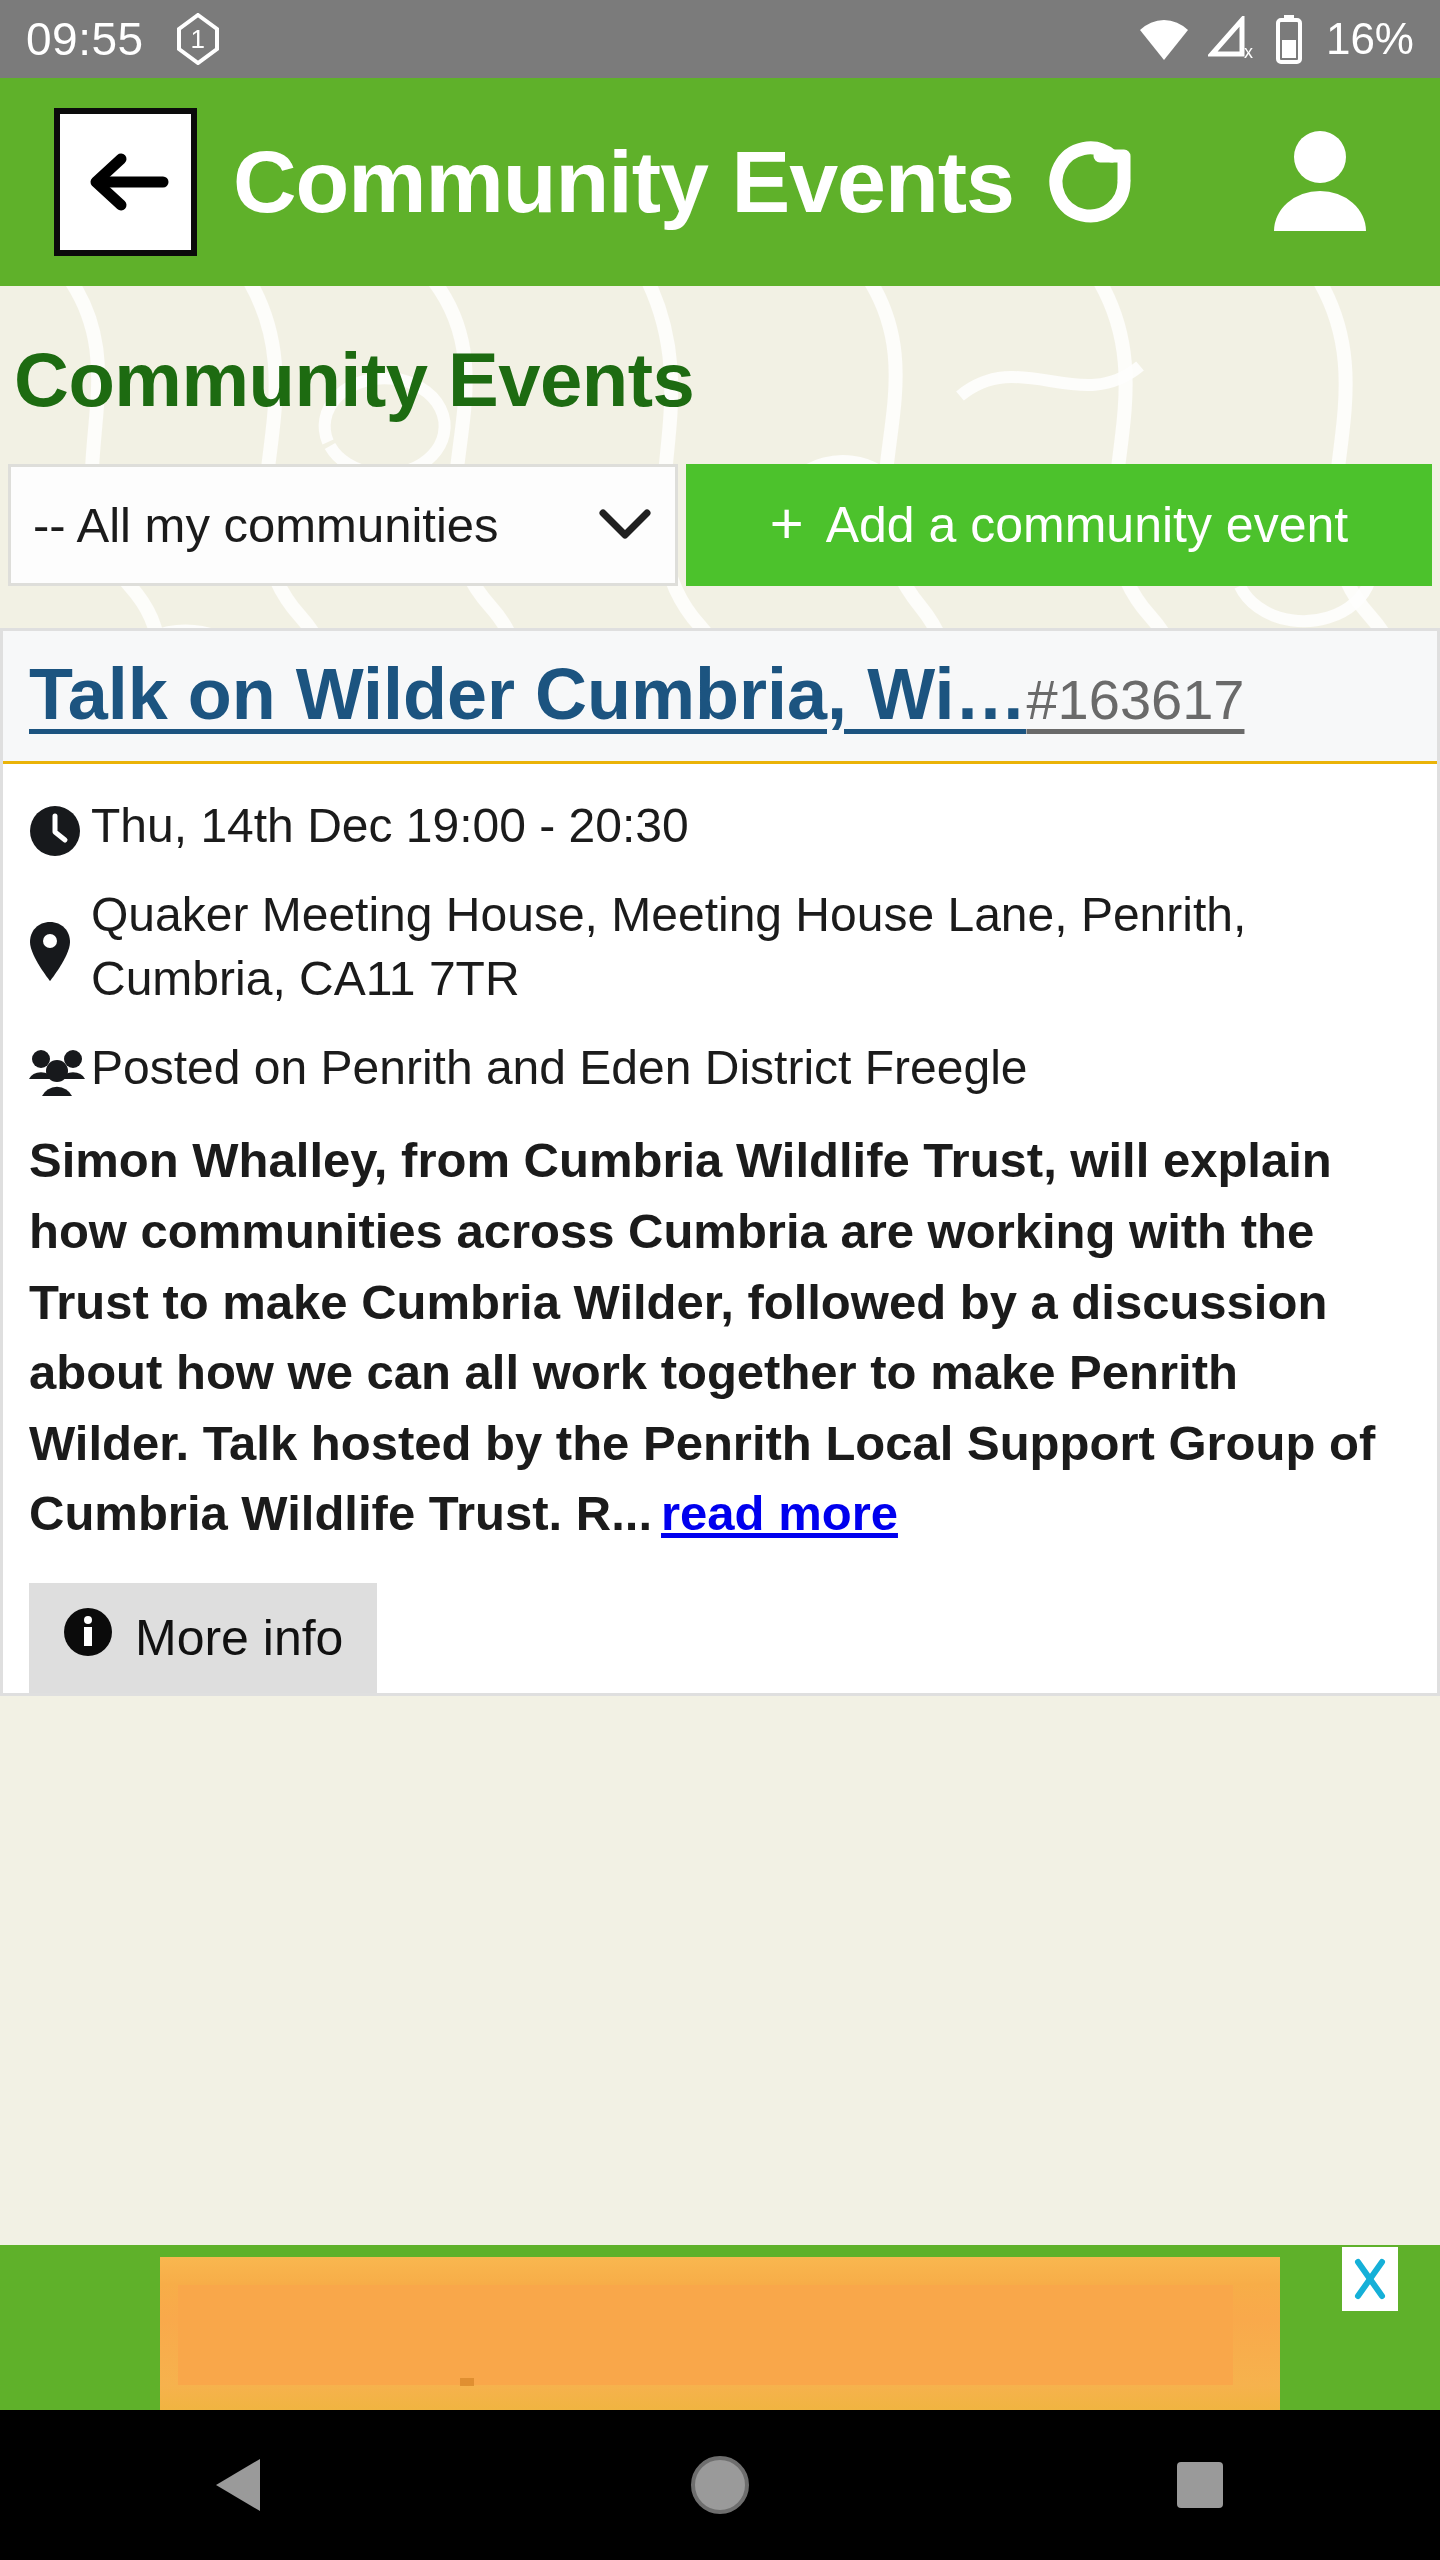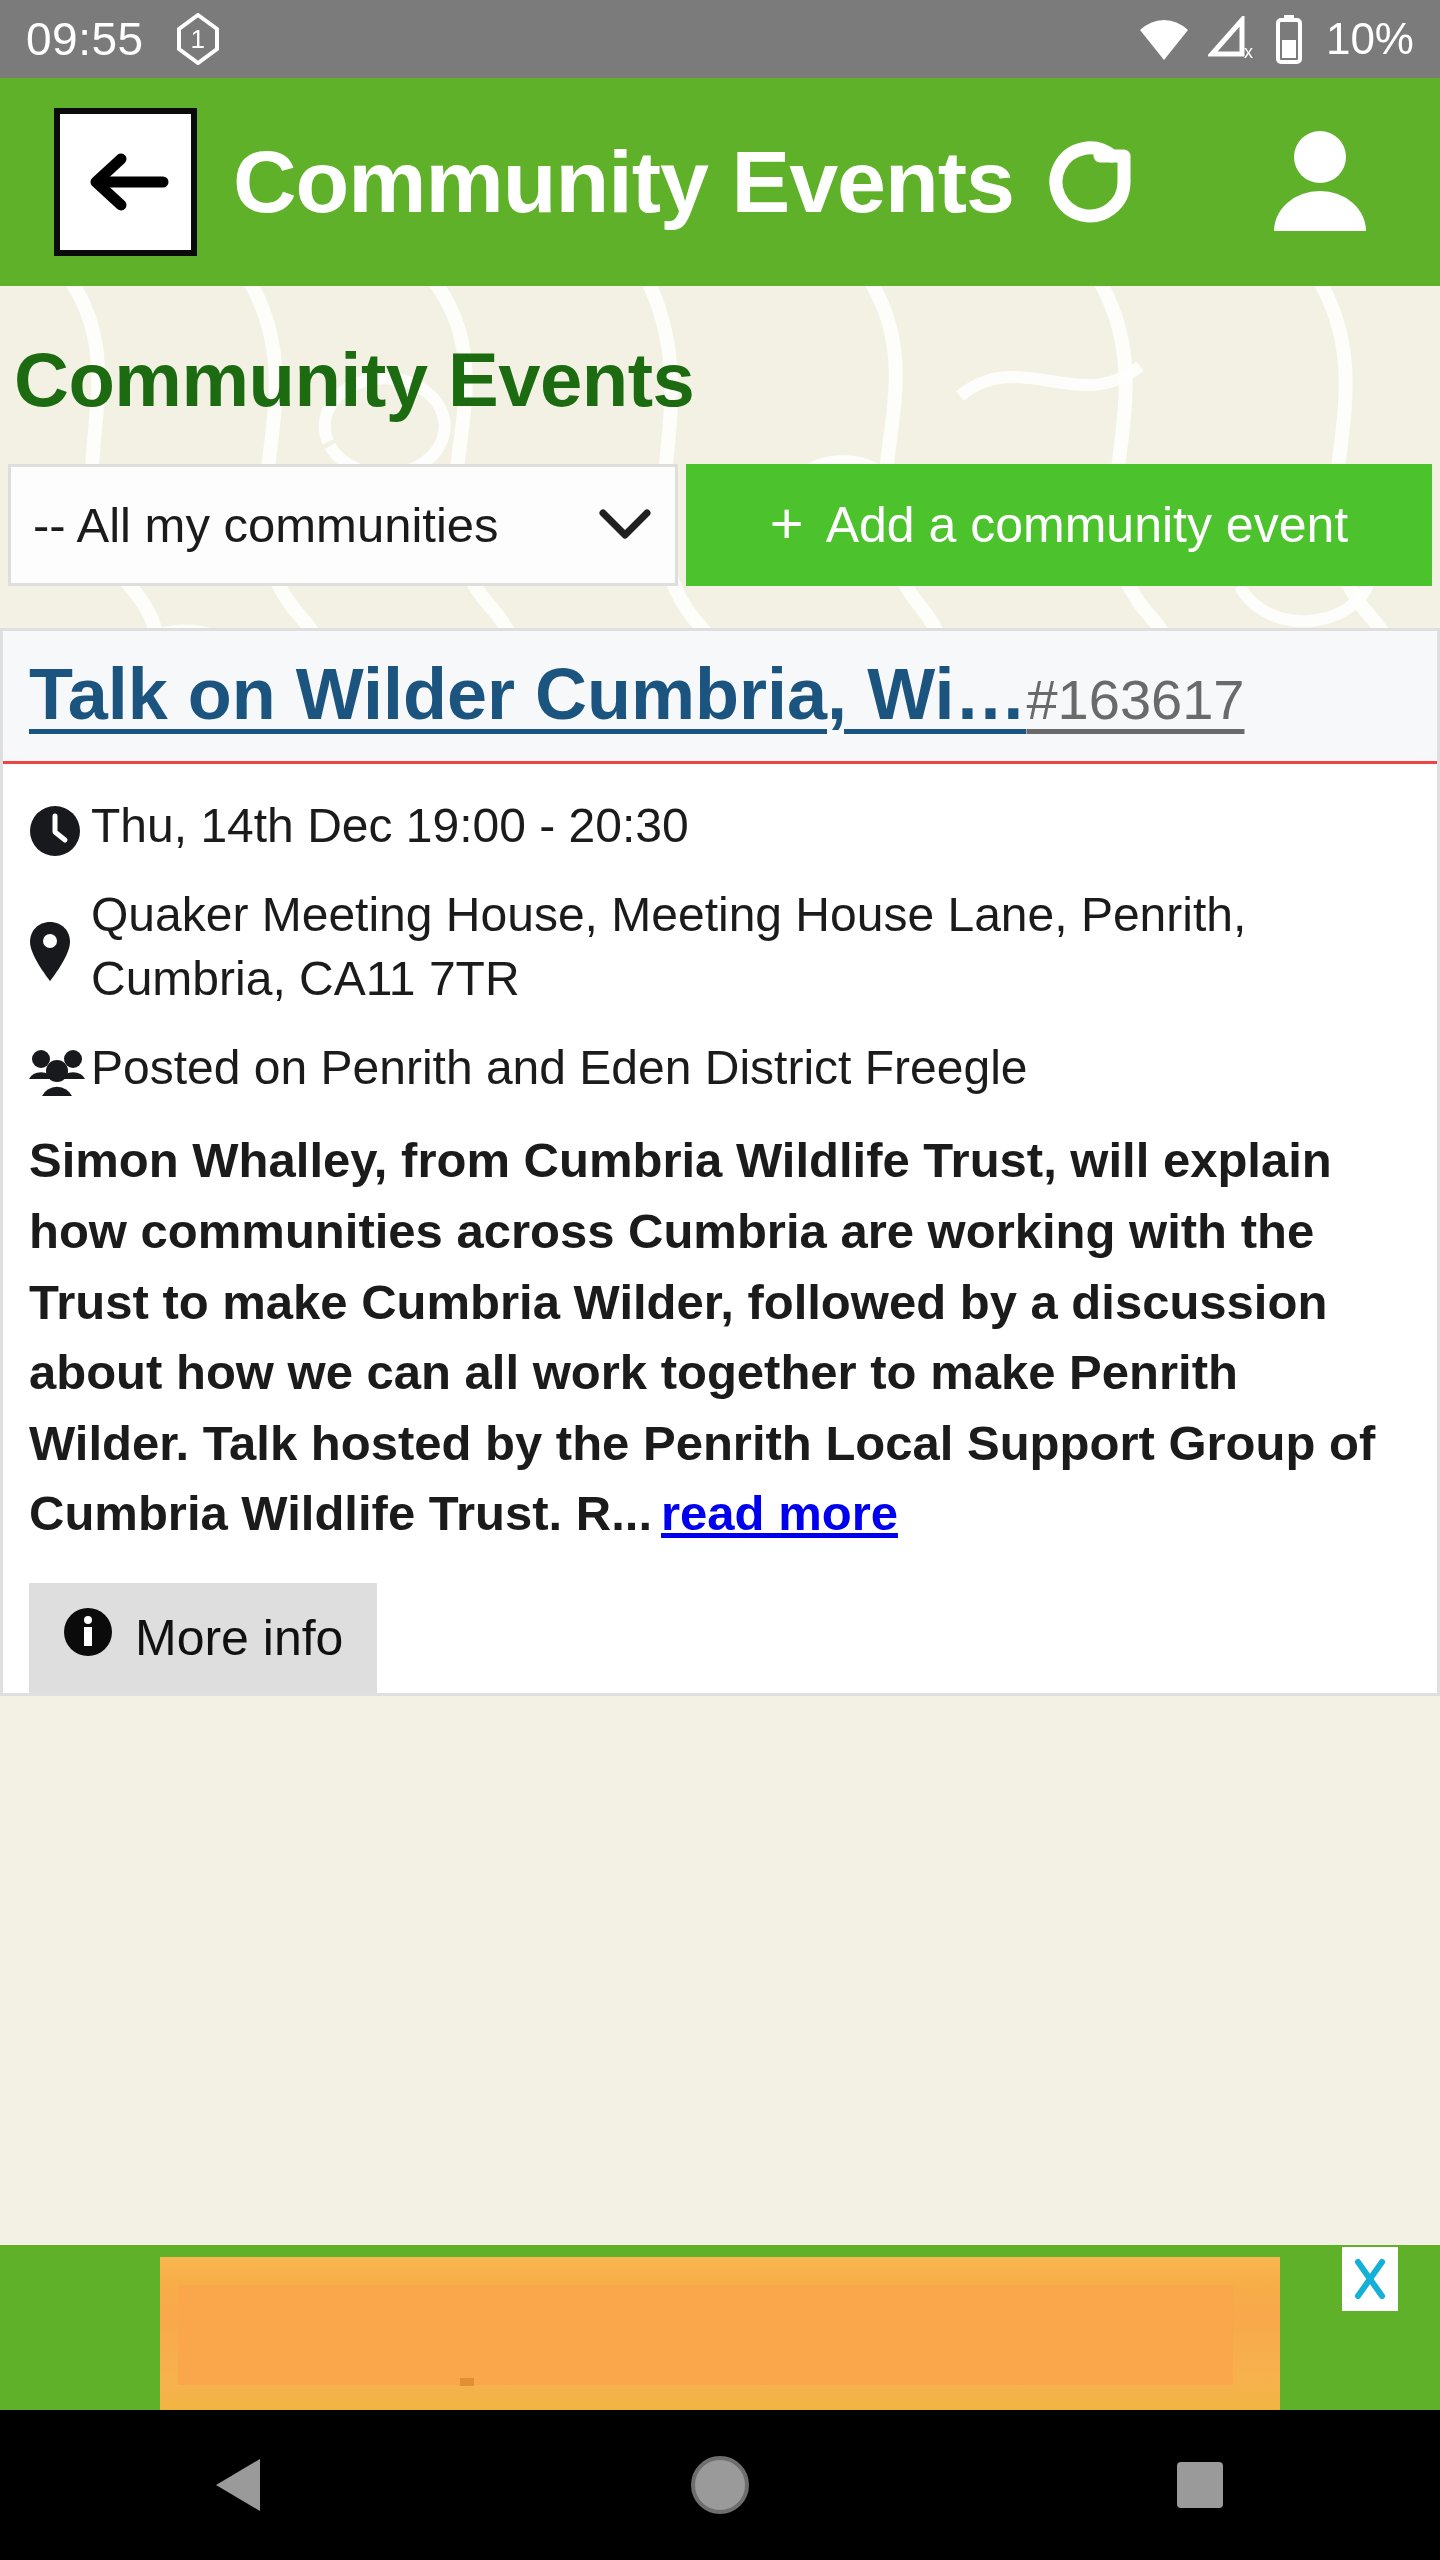--- a/index.html
+++ b/index.html
@@ -88,21 +88,21 @@
   }
   .addbtn .plus{ font-size:58px; font-weight:400; line-height:1; margin-top:-4px;}
 
   
   .card{
     position:relative; z-index:2; margin-top:42px;
     background:#ffffff; border:3px solid #dfdfdf;
     width:1440px; margin-left:0;
   }
   .card-head{
-    background:#f7f8f9; border-bottom:3px solid #ef4444;
+    background:#f7f8f9; border-bottom:3px solid #eab308;
     padding:22px 26px 26px 26px;
     display:flex; align-items:baseline; white-space:nowrap; overflow:hidden;
   }
   .card-title{
     color:#1c5480; font-size:72px; font-weight:700; text-decoration:underline;
     text-decoration-thickness:5px; text-underline-offset:10px;
     overflow:hidden; flex:0 1 auto;
   }
   .card-id{
     color:#6a6a6a; font-size:56px; text-decoration:underline;
@@ -175,21 +175,21 @@
       </svg>
       <svg width="50" height="46" viewBox="0 0 50 46">
         <path d="M34 4 L34 38 L4 38 Z" fill="none" stroke="#ffffff" stroke-width="5"></path>
         <text x="36" y="42" font-size="18" fill="#ffffff" font-family="Liberation Sans, sans-serif">x</text>
       </svg>
       <svg width="30" height="50" viewBox="0 0 30 50">
         <rect x="10" y="1" width="10" height="5" fill="#ffffff"></rect>
         <rect x="4" y="6" width="22" height="42" rx="3" fill="none" stroke="#ffffff" stroke-width="4"></rect>
         <rect x="8" y="26" width="14" height="18" fill="#ffffff"></rect>
       </svg>
-      <div class="sb-batt-text">10%</div>
+      <div class="sb-batt-text">16%</div>
     </div>
   </div>
 
   <div class="appbar">
     <div class="backbtn">
       <svg width="86" height="62" viewBox="0 0 86 62">
         <line x1="80" y1="31" x2="14" y2="31" stroke="#000" stroke-width="11" stroke-linecap="round"></line>
         <polyline points="38,8 13,31 38,54" fill="none" stroke="#000" stroke-width="11" stroke-linecap="round" stroke-linejoin="round"></polyline>
       </svg>
     </div>

